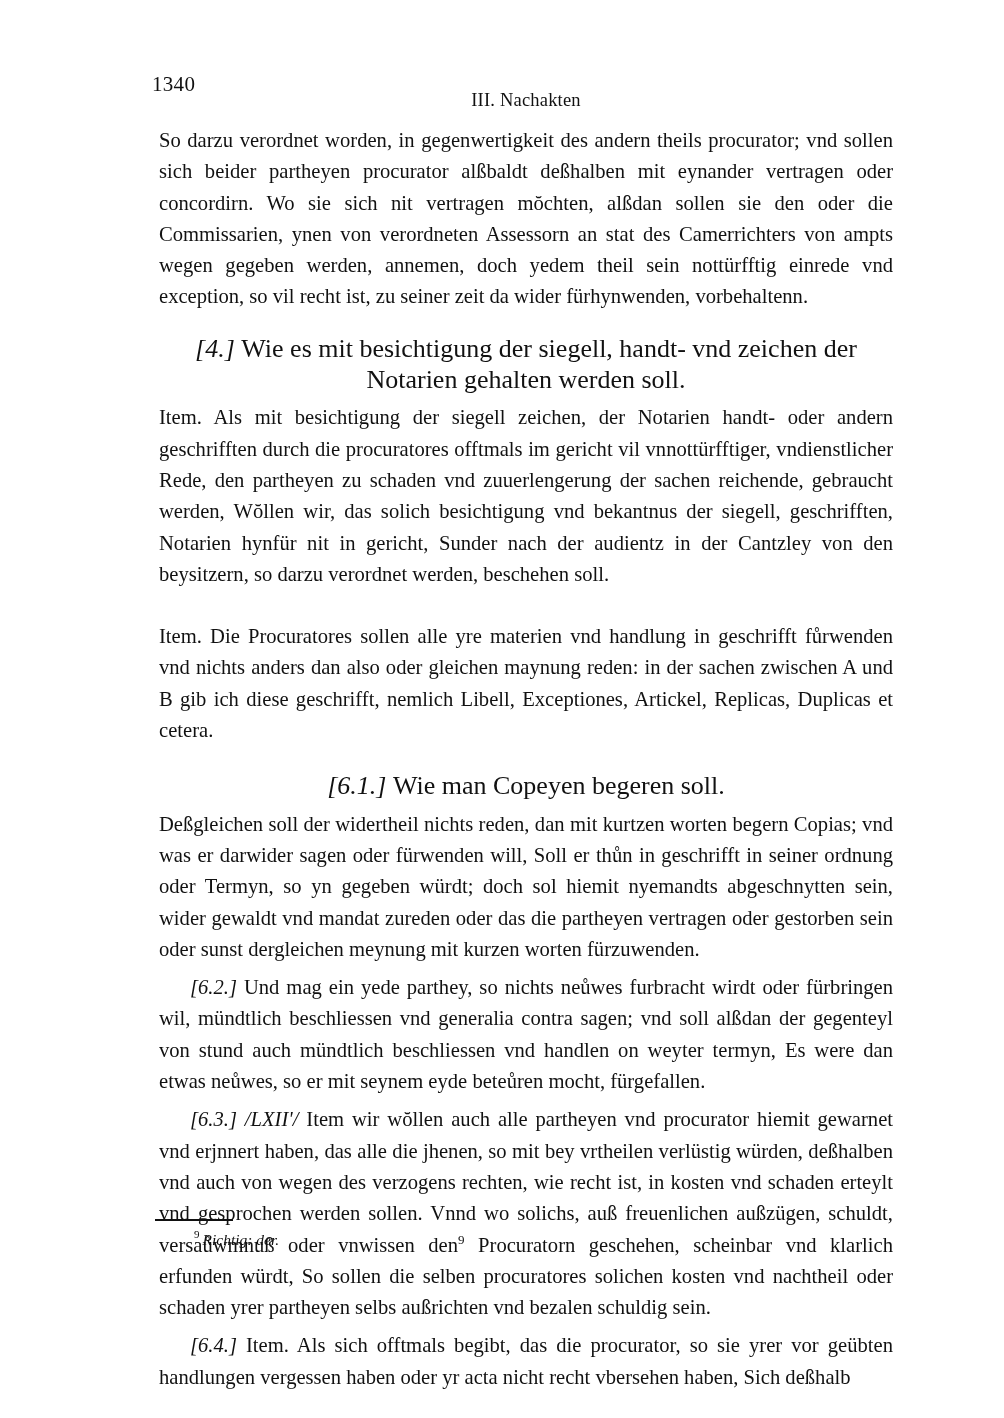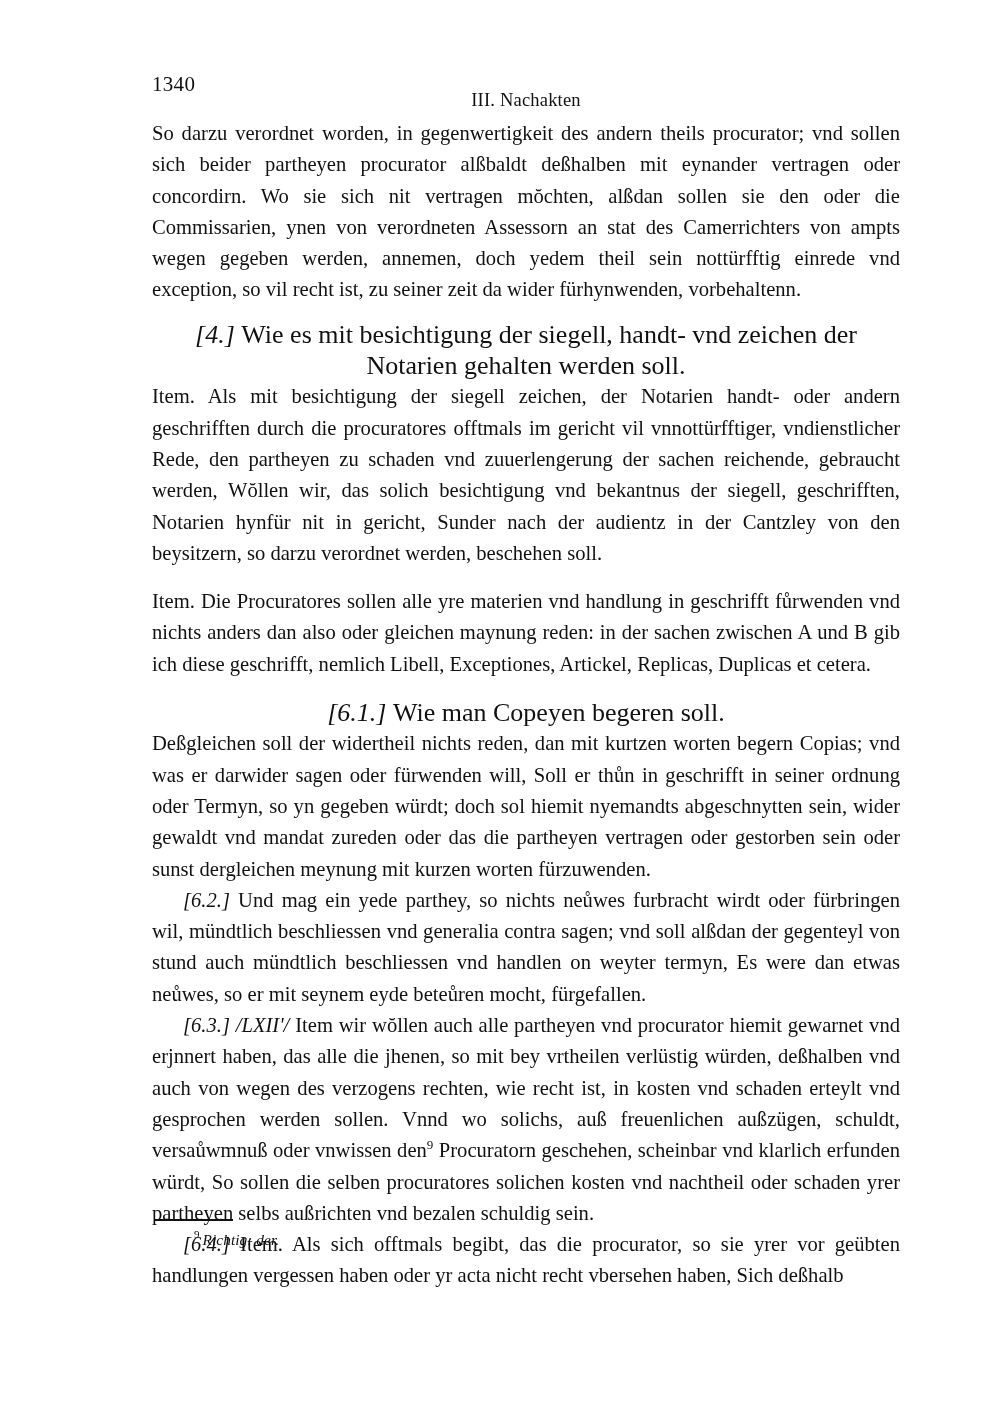--- a/index.html
+++ b/index.html
@@ -50,21 +50,21 @@
     font-size: 18.5px;
     letter-spacing: 0.2px;
   }
 
   
   .para {
     font-size: 20.6px;
     line-height: 31.3px;
     text-align: justify;
     text-justify: inter-word;
-    margin: 0;
+    margin: 7px;
     hyphens: none;
   }
   .para.flush { text-indent: 0; }
   .para.indent { text-indent: 31px; }
 
   .gap-sm { height: 13px; }
   .gap-md { height: 17px; }
 
   .heading {
     font-size: 26px;

